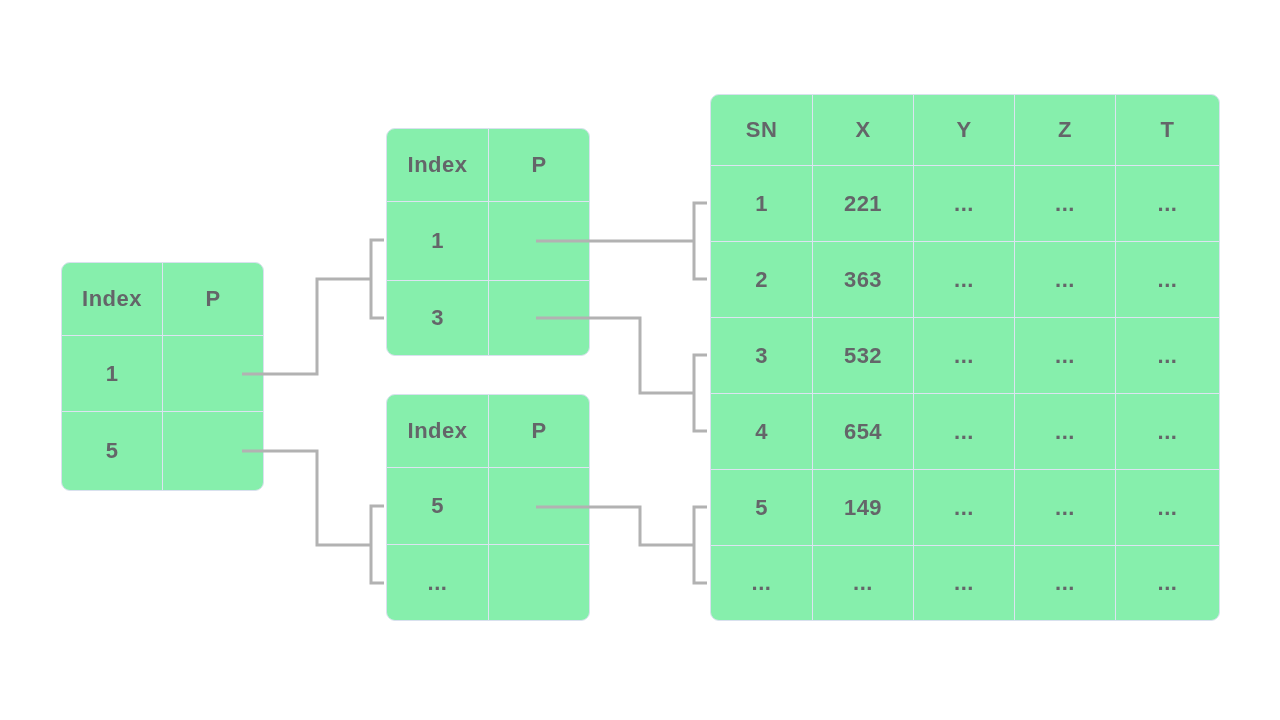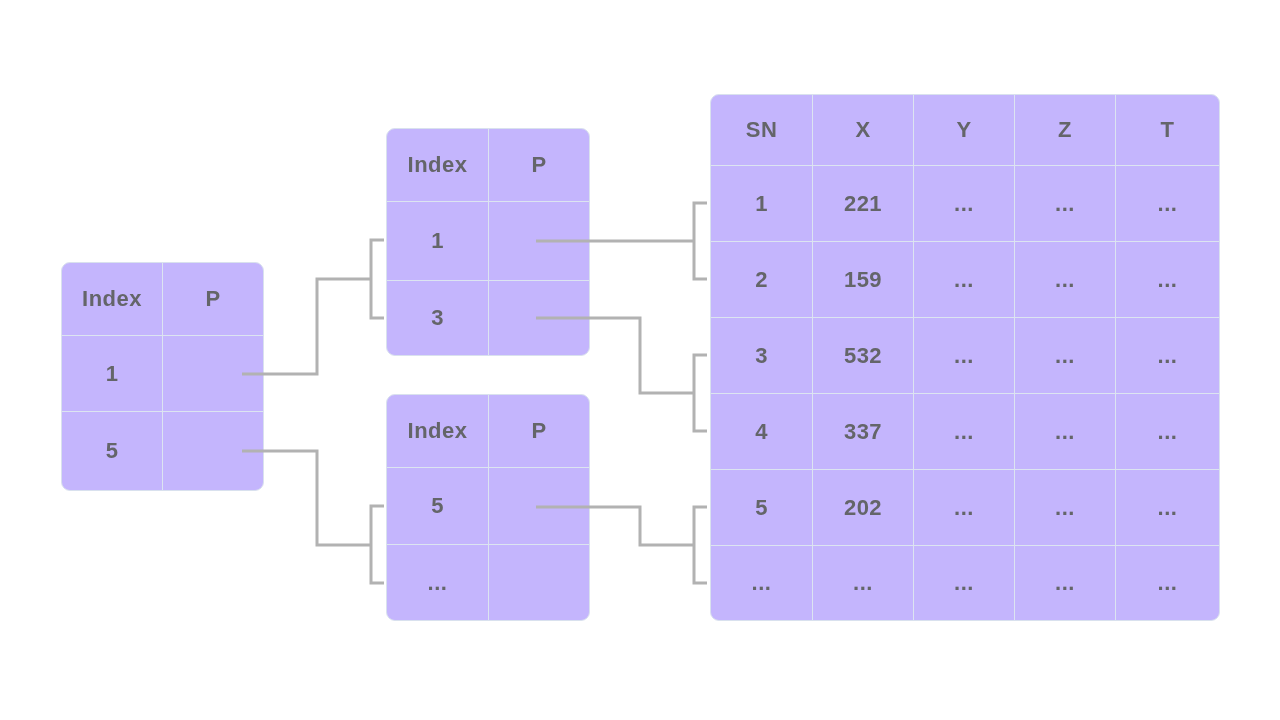--- a/index.html
+++ b/index.html
@@ -13,21 +13,21 @@
   }
   .canvas {
     position: relative;
     width: 1280px;
     height: 720px;
     background: #ffffff;
   }
   .tbl {
     position: absolute;
     display: grid;
-    background: #c4b5fd;
+    background: #86efac;
     border: 1px solid #d9e1ee;
     border-radius: 9px;
     overflow: hidden;
     box-sizing: border-box;
     z-index: 1;
   }
   .cell {
     display: flex;
     align-items: center;
     justify-content: center;
@@ -86,39 +86,39 @@
     <div class="cell br bb">Z</div>
     <div class="cell bb">T</div>
 
     <div class="cell br bb">1</div>
     <div class="cell br bb">221</div>
     <div class="cell br bb">...</div>
     <div class="cell br bb">...</div>
     <div class="cell bb">...</div>
 
     <div class="cell br bb">2</div>
-    <div class="cell br bb">159</div>
+    <div class="cell br bb">363</div>
     <div class="cell br bb">...</div>
     <div class="cell br bb">...</div>
     <div class="cell bb">...</div>
 
     <div class="cell br bb">3</div>
     <div class="cell br bb">532</div>
     <div class="cell br bb">...</div>
     <div class="cell br bb">...</div>
     <div class="cell bb">...</div>
 
     <div class="cell br bb">4</div>
-    <div class="cell br bb">337</div>
+    <div class="cell br bb">654</div>
     <div class="cell br bb">...</div>
     <div class="cell br bb">...</div>
     <div class="cell bb">...</div>
 
     <div class="cell br bb">5</div>
-    <div class="cell br bb">202</div>
+    <div class="cell br bb">149</div>
     <div class="cell br bb">...</div>
     <div class="cell br bb">...</div>
     <div class="cell bb">...</div>
 
     <div class="cell br">...</div>
     <div class="cell br">...</div>
     <div class="cell br">...</div>
     <div class="cell br">...</div>
     <div class="cell">...</div>
   </div>

